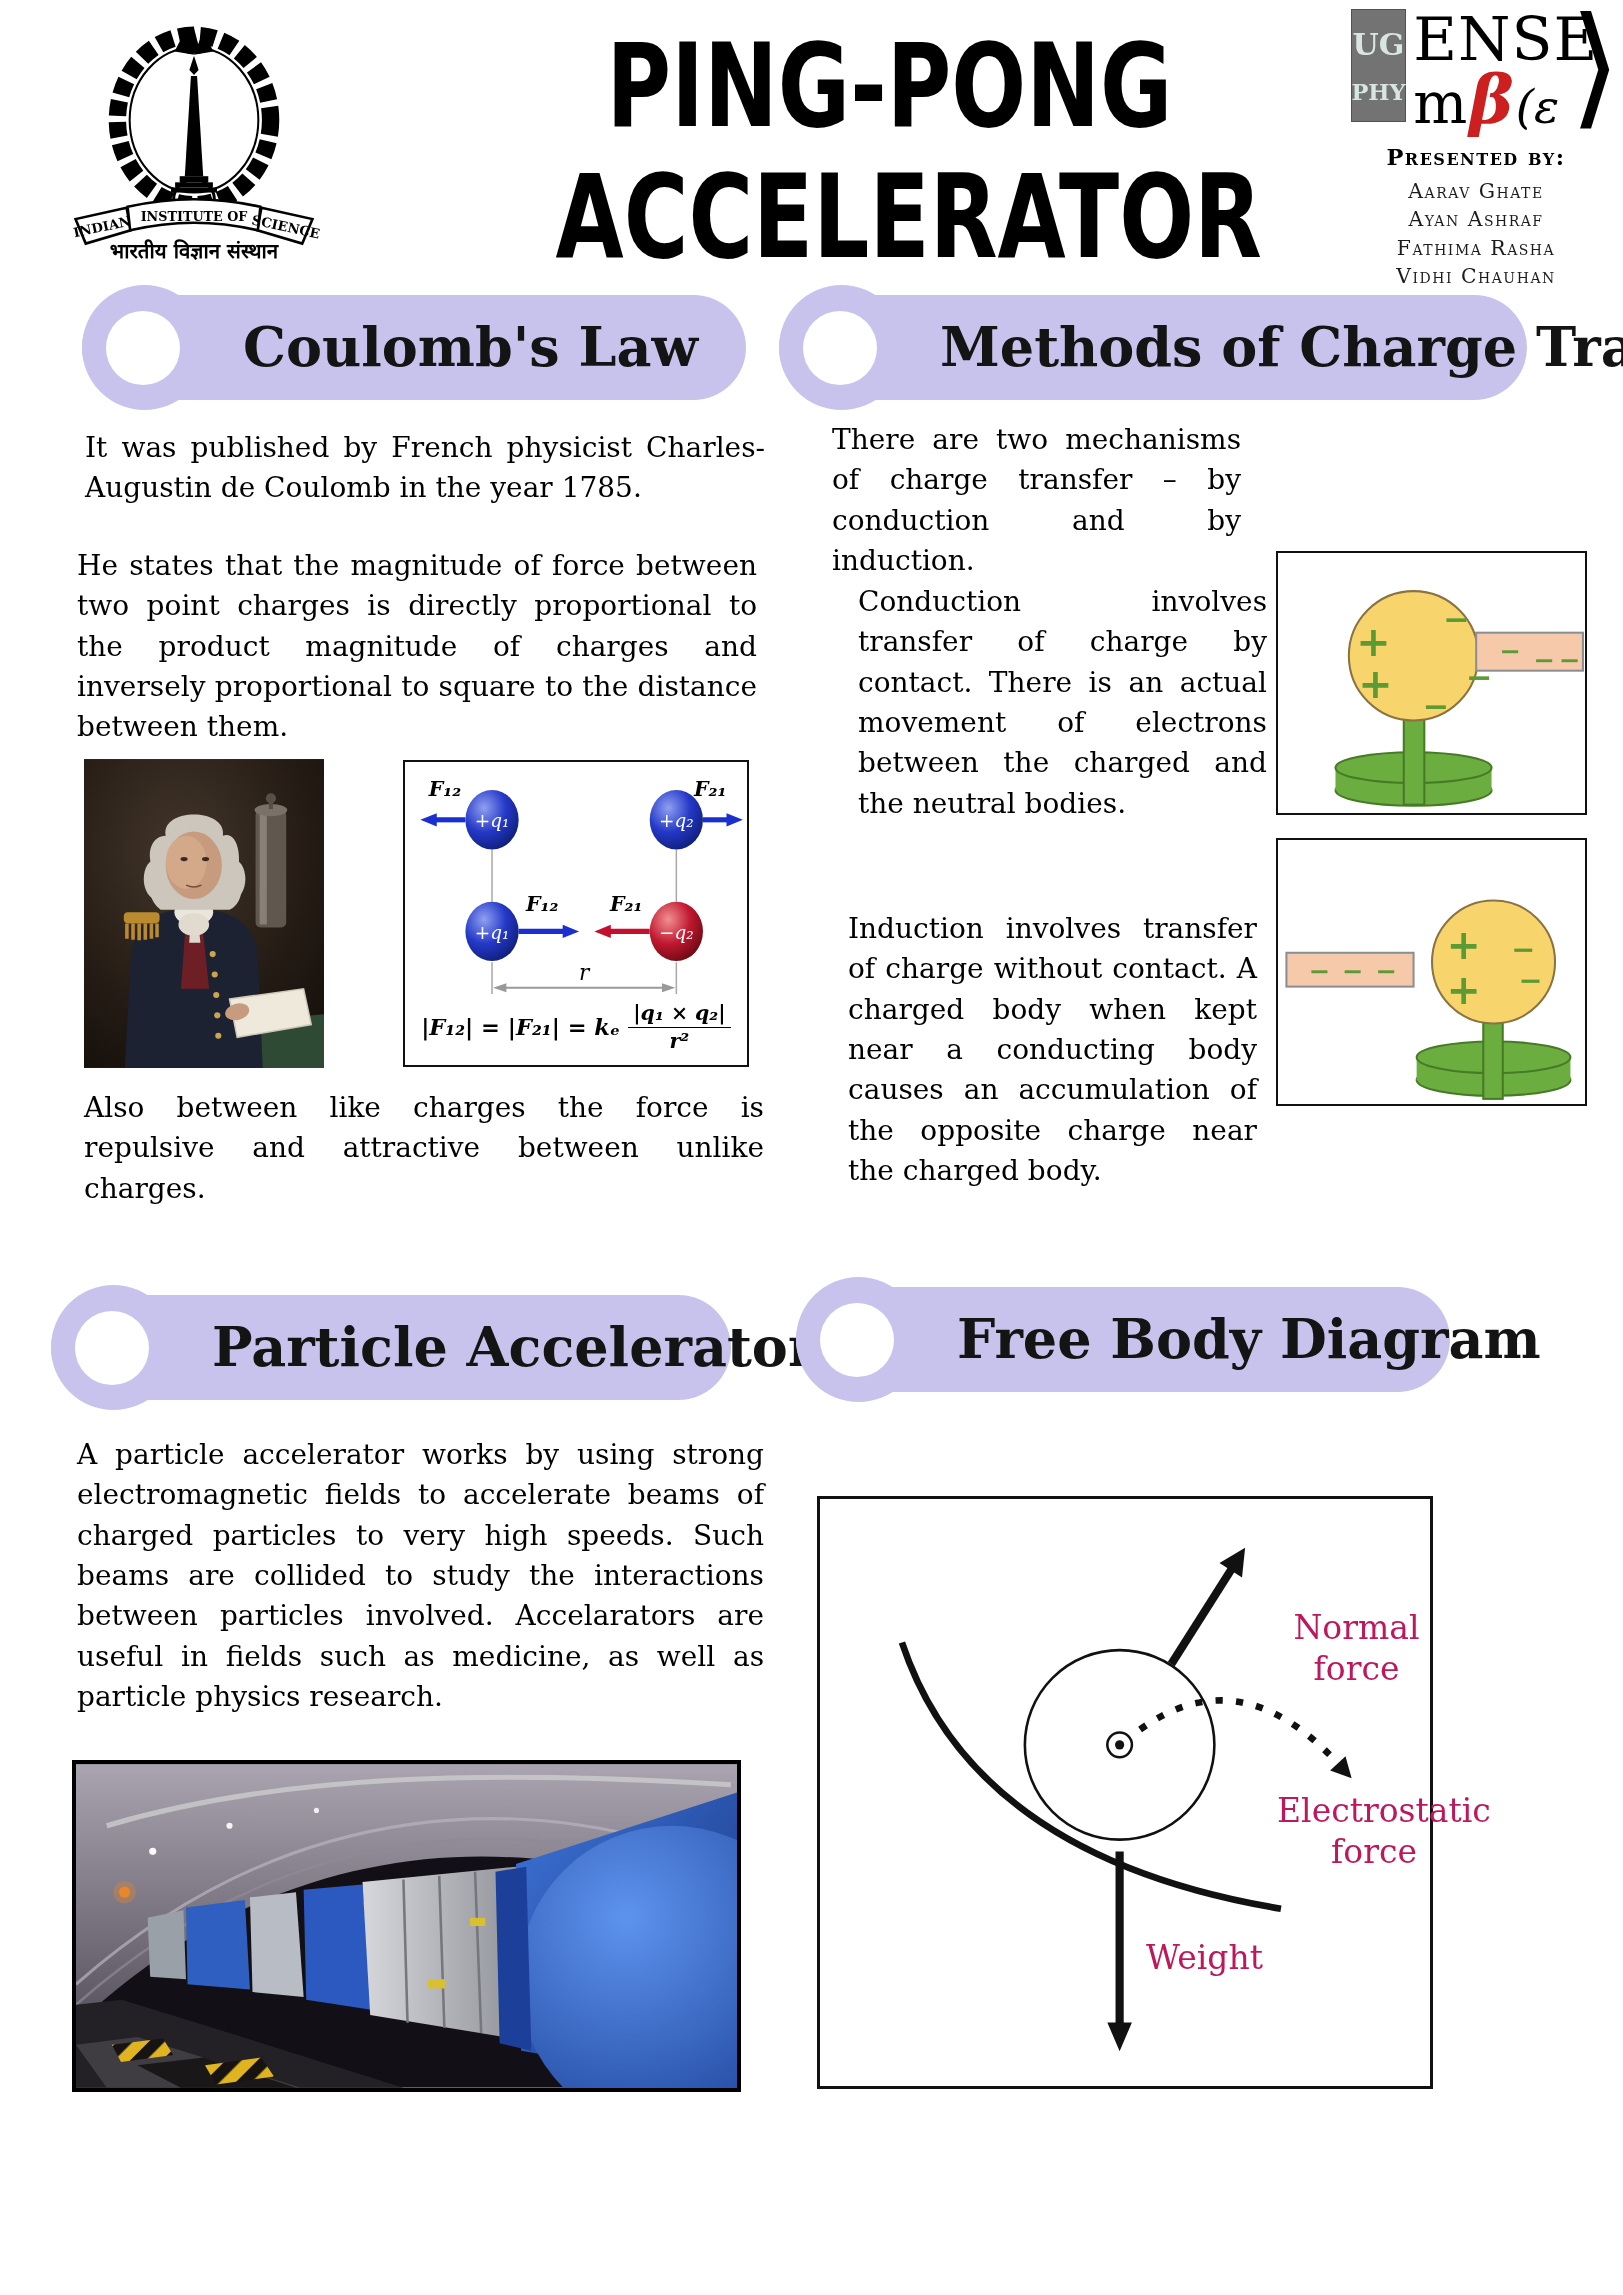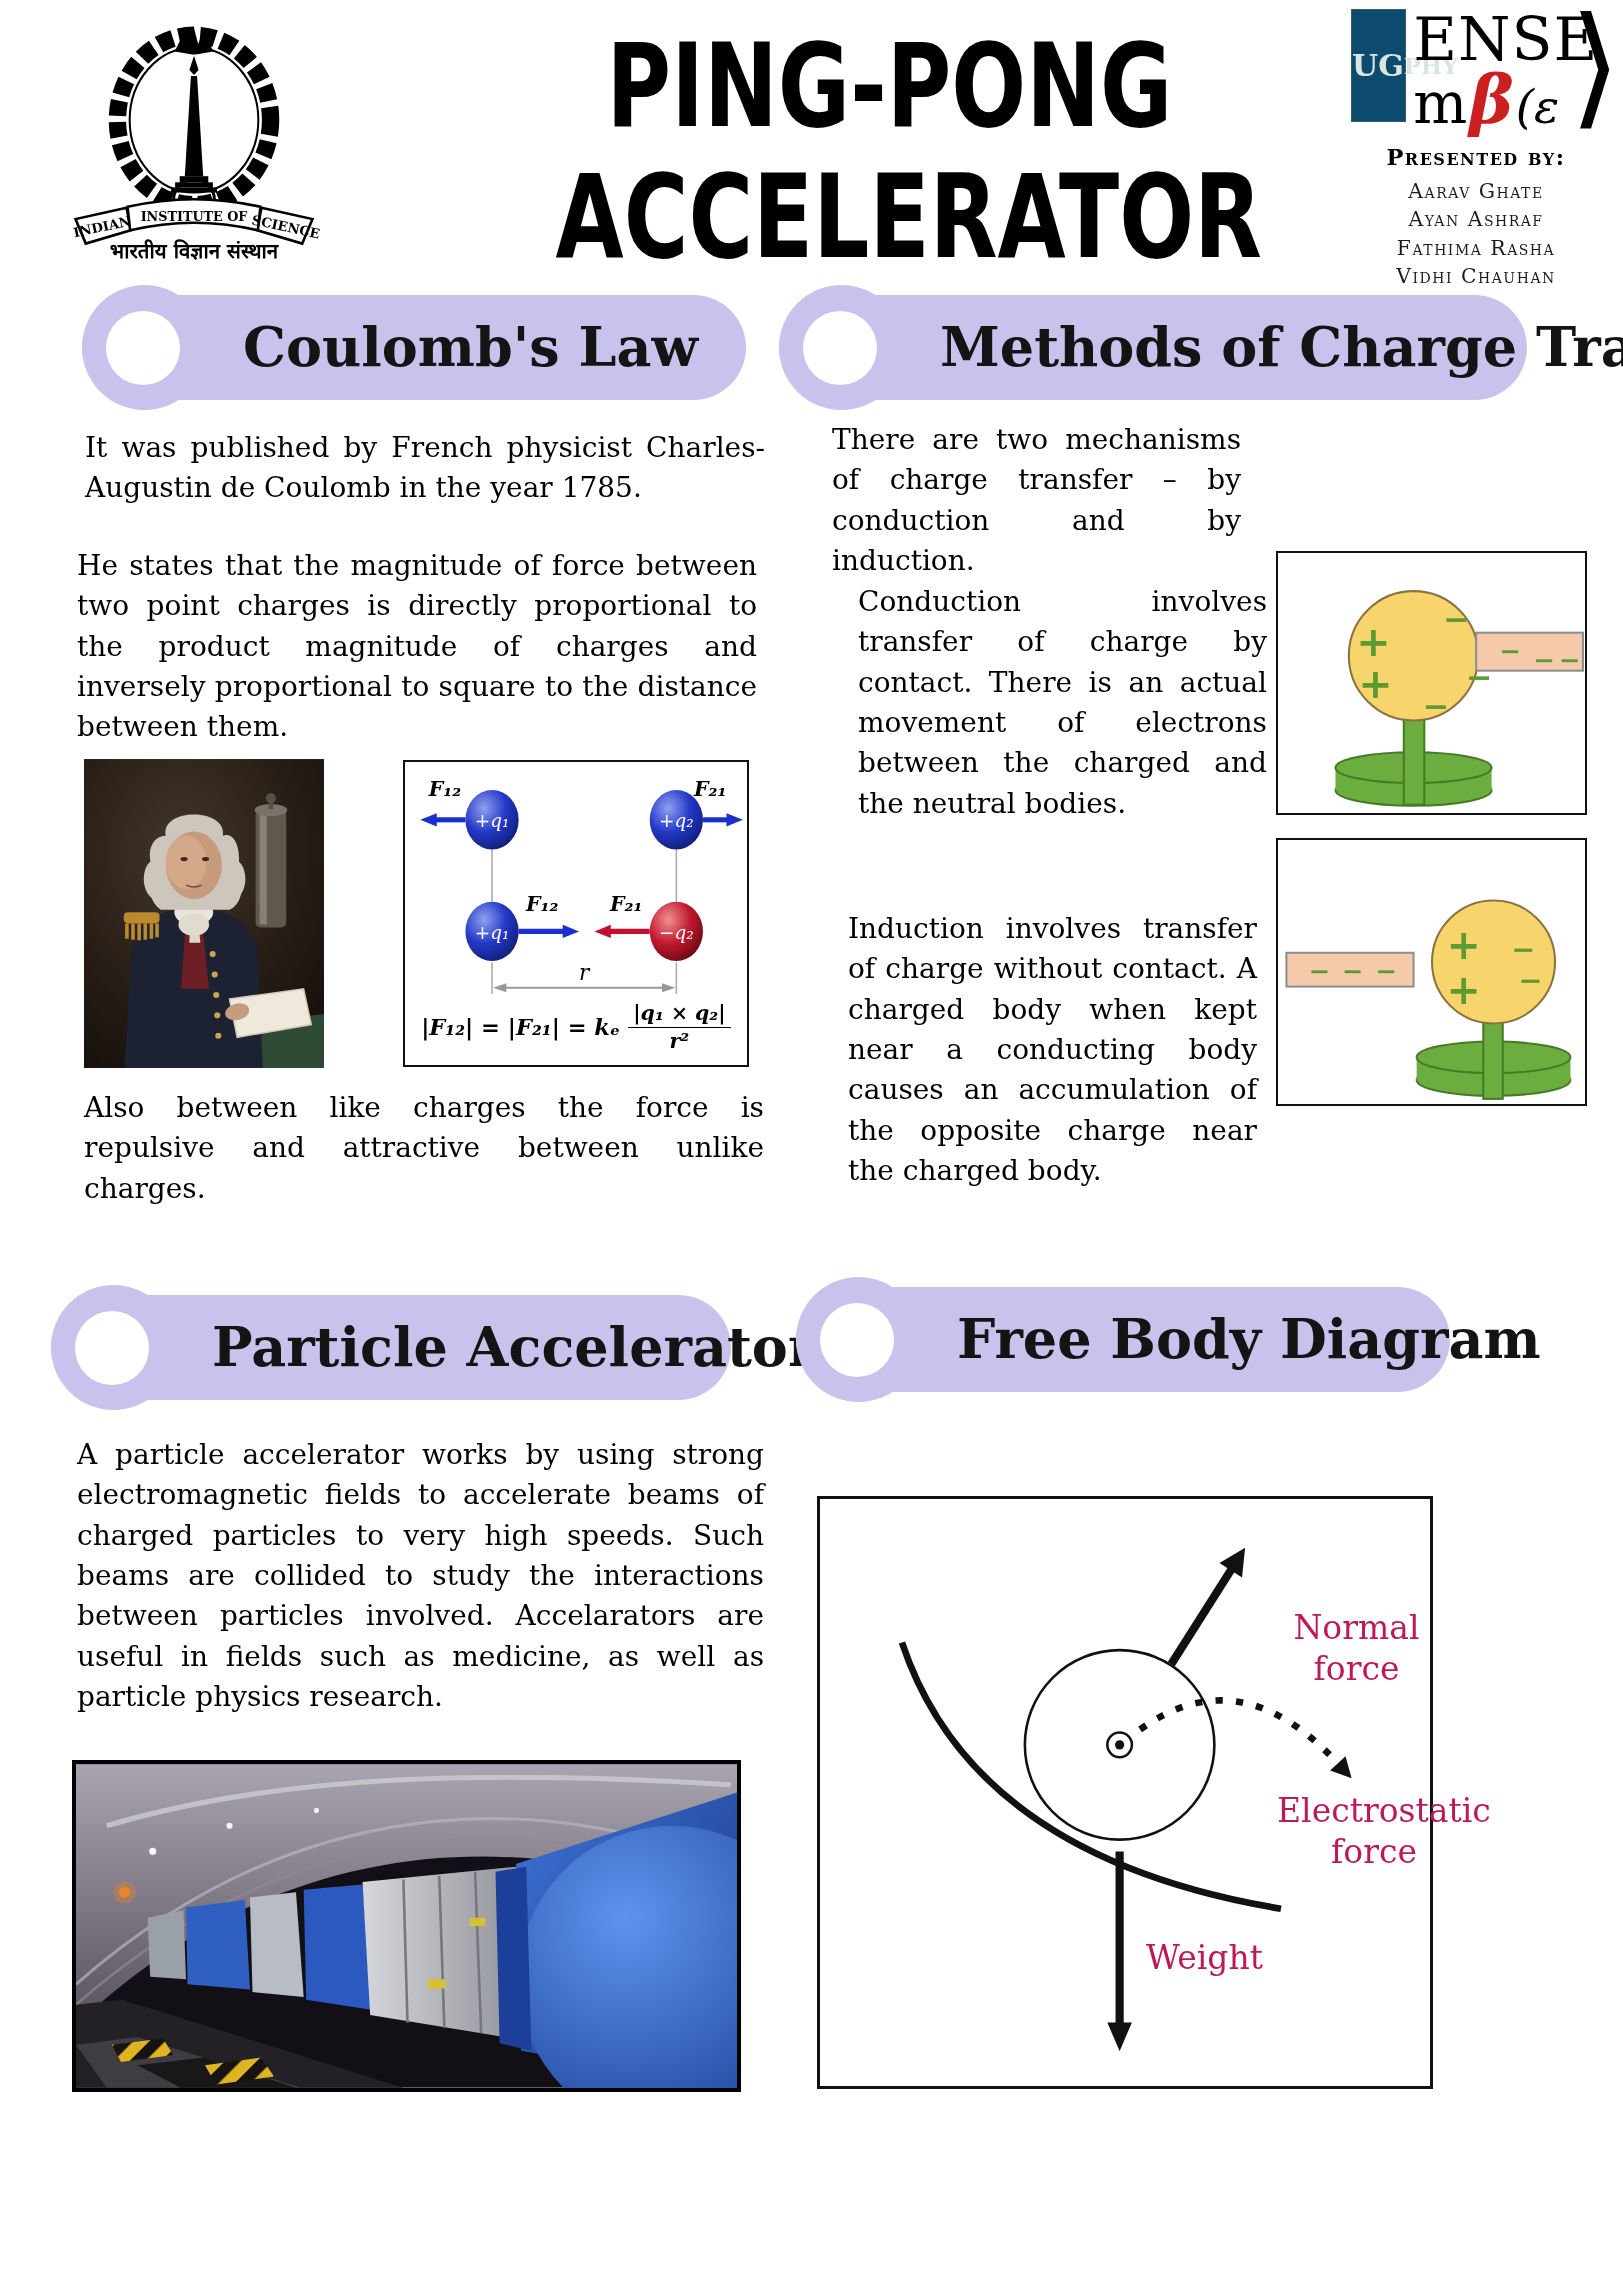--- a/index.html
+++ b/index.html
@@ -6,22 +6,22 @@
   html,body{margin:0;padding:0;background:#fff;}
   .page{position:relative;width:1624px;height:2295px;background:#ffffff;overflow:hidden;
         font-family:"DejaVu Serif","Liberation Serif",serif;color:#000;}
   .abs{position:absolute;}
 
   
   .title{position:absolute;left:450px;top:20.4px;width:879px;text-align:center;
          font-family:"DejaVu Sans","Liberation Sans",sans-serif;font-weight:800;
          font-size:116px;line-height:1.13;color:#000;transform:scaleX(0.76);transform-origin:50% 0;}
   .ens{position:absolute;left:1351px;top:9.2px;width:266px;height:123px;display:flex;}
-  .ens-box{width:55px;height:113px;background:#0c4a6e;border:1.5px solid #32605e;box-sizing:border-box;
-           display:flex;flex-direction:row;align-items:center;justify-content:space-evenly;
+  .ens-box{width:55px;height:113px;background:#737373;border:1.5px solid #32605e;box-sizing:border-box;
+           display:flex;flex-direction:column;align-items:center;justify-content:space-evenly;
            color:#d7e6e2;font-weight:bold;font-family:"DejaVu Serif",serif;}
   .ens-box span:first-child{font-size:30px;}
   .ens-box span:last-child{font-size:22.5px;}
   .ens-text{position:relative;margin-left:7.2px;flex:1;}
   .ens-l1{font-size:60px;line-height:1.0;letter-spacing:1px;font-family:"DejaVu Serif",serif;}
   .ens-l2{display:flex;align-items:baseline;margin-top:-3.1px;}
   .ens-m{font-size:57px;line-height:1;}
   .ens-beta{font-size:67px;line-height:1;color:#cc1f1f;font-style:italic;font-weight:bold;margin-left:2px;}
   .ens-eps{font-size:47px;line-height:1;font-style:italic;margin-left:2px;}
   .ens-ket{position:absolute;right:-4.1px;top:-10.2px;font-size:132px;line-height:1;font-weight:500;

